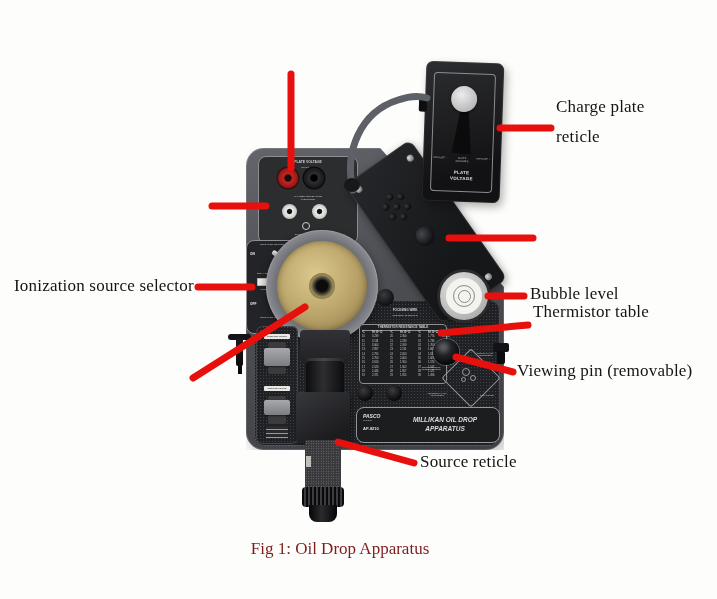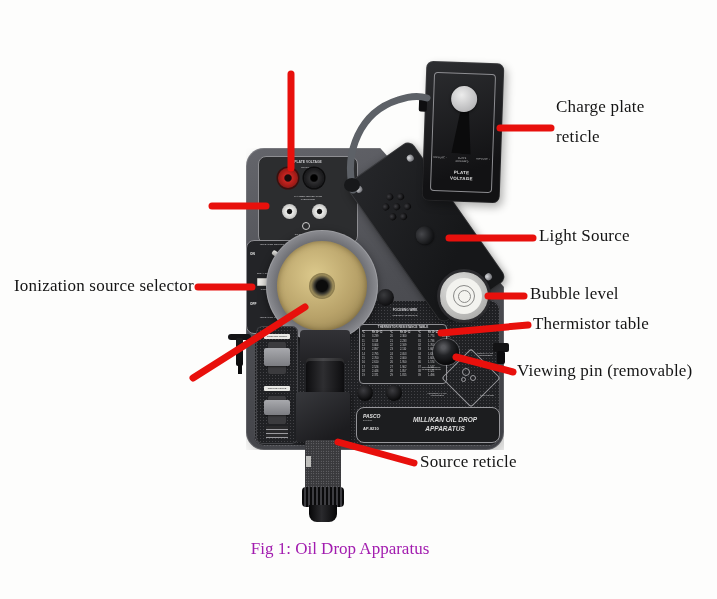--- a/index.html
+++ b/index.html
@@ -4,21 +4,21 @@
 <style>
   html,body{margin:0;padding:0;background:#fdfdfc;}
   .canvas{position:relative;width:717px;height:599px;background:#fdfdfc;overflow:hidden;
           font-family:"Liberation Sans",sans-serif;}
   .abs{position:absolute;}
   
   .lbl{position:absolute;font-family:"Liberation Serif","DejaVu Serif",serif;font-size:17px;
        color:#141414;white-space:nowrap;z-index:30;letter-spacing:.2px;}
   .lbl.wrap{white-space:normal;line-height:30px;}
   .caption{position:absolute;left:0;width:680px;text-align:center;top:539px;
-           font-family:"Liberation Serif","DejaVu Serif",serif;font-size:17px;color:#a21caf;z-index:30;}
+           font-family:"Liberation Serif","DejaVu Serif",serif;font-size:17px;color:#7f1d1d;z-index:30;}
   
   .panel{position:absolute;background:#2c2d2f;border:1px solid #8e8e92;border-radius:8px;}
   .tiny{position:absolute;color:#cfcfd2;text-align:center;line-height:1.15;}
   .chip{position:absolute;background:#e8e8e4;color:#17181a;text-align:center;border-radius:1px;
         font-size:2.3px;line-height:1.1;padding:1px 0;}
   .screw{position:absolute;width:7px;height:7px;border-radius:50%;
          background:radial-gradient(circle at 35% 35%,#d9dadd,#6e6f74 75%);}
   .hole{position:absolute;border-radius:50%;background:radial-gradient(circle at 40% 35%,#3c3c40,#0a0a0b 70%);}
   .speckle{background-color:#202124;
            background-image:radial-gradient(rgba(140,140,148,.32) .5px,transparent .6px);
@@ -274,22 +274,21 @@
     <line x1="449" y1="238" x2="533" y2="238" stroke="#e8100c" stroke-width="7" stroke-linecap="round"></line>
     <line x1="198" y1="287" x2="252" y2="287" stroke="#e8100c" stroke-width="7" stroke-linecap="round"></line>
     <line x1="488" y1="296" x2="524" y2="296" stroke="#e8100c" stroke-width="7" stroke-linecap="round"></line>
     <line x1="441" y1="333" x2="528" y2="325" stroke="#e8100c" stroke-width="7" stroke-linecap="round"></line>
     <line x1="193" y1="378" x2="305" y2="307" stroke="#e8100c" stroke-width="7" stroke-linecap="round"></line>
     <line x1="456" y1="357" x2="513" y2="372" stroke="#e8100c" stroke-width="7" stroke-linecap="round"></line>
     <line x1="338" y1="442" x2="414" y2="463" stroke="#e8100c" stroke-width="7" stroke-linecap="round"></line>
   </svg>
 
   <div class="lbl wrap" style="left:556px;top:92px;width:118px;">Charge plate reticle</div>
-  <div class="lbl" style="left:539px;top:226px;">Light Source</div>
   <div class="lbl" style="left:14px;top:276px;">Ionization source selector</div>
   <div class="lbl" style="left:530px;top:284px;">Bubble level</div>
-  <div class="lbl" style="left:533px;top:314px;">Thermistor table</div>
+  <div class="lbl" style="left:533px;top:302px;">Thermistor table</div>
   <div class="lbl" style="left:517px;top:361px;">Viewing pin (removable)</div>
   <div class="lbl" style="left:420px;top:452px;">Source reticle</div>
 
   <div class="caption">Fig 1: Oil Drop Apparatus</div>
 
 </div>
 
 </body></html>

